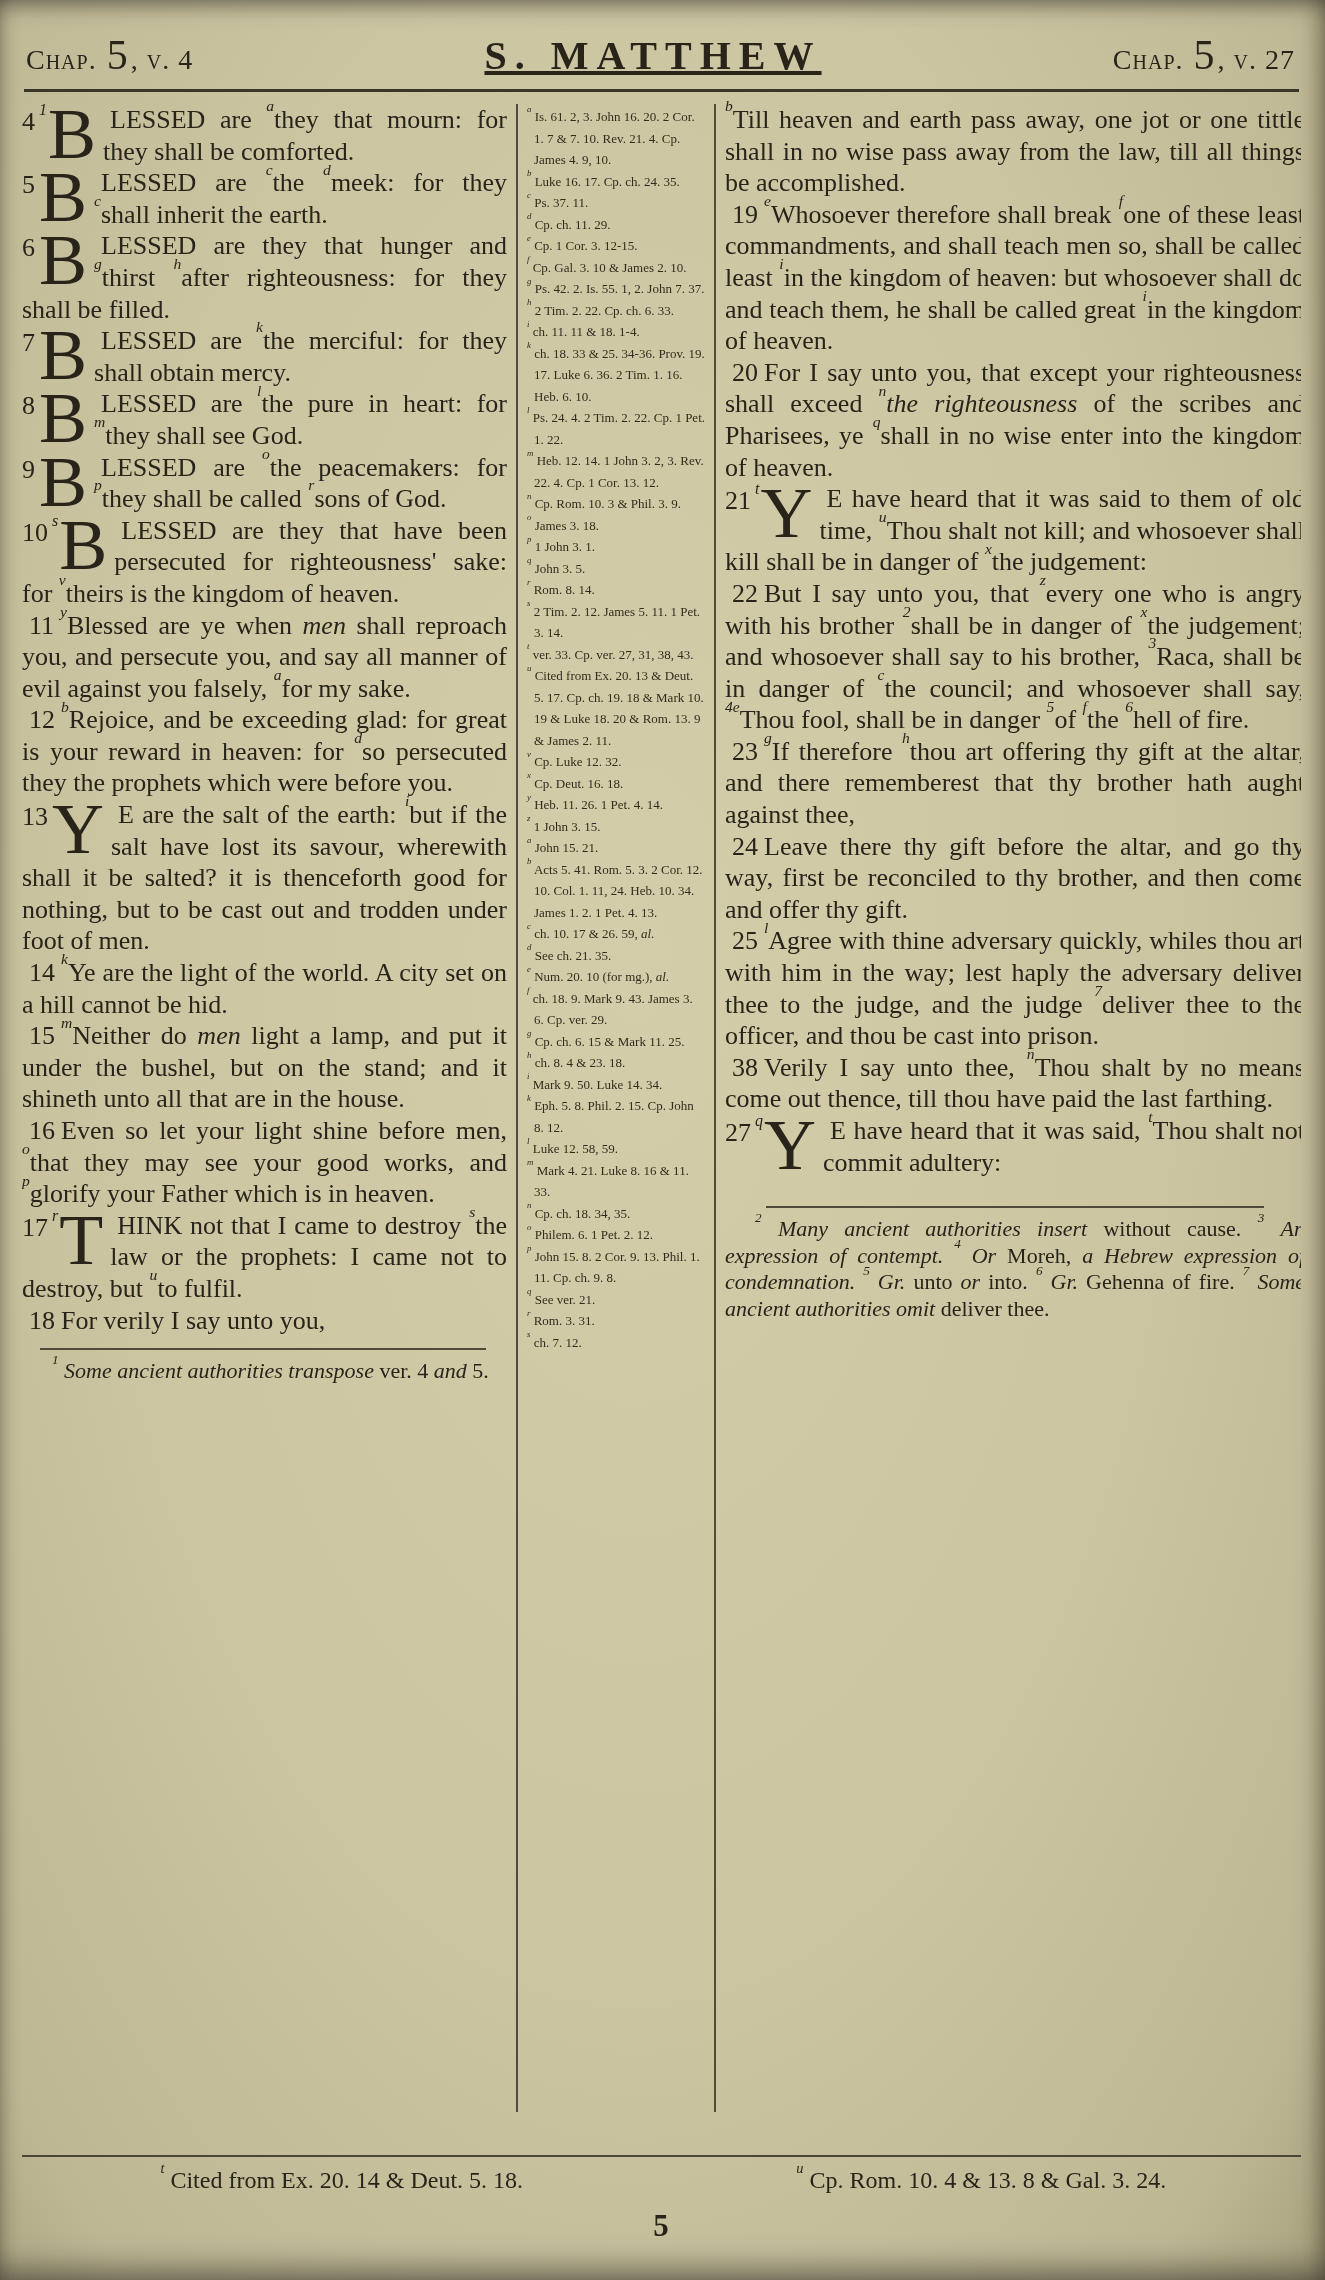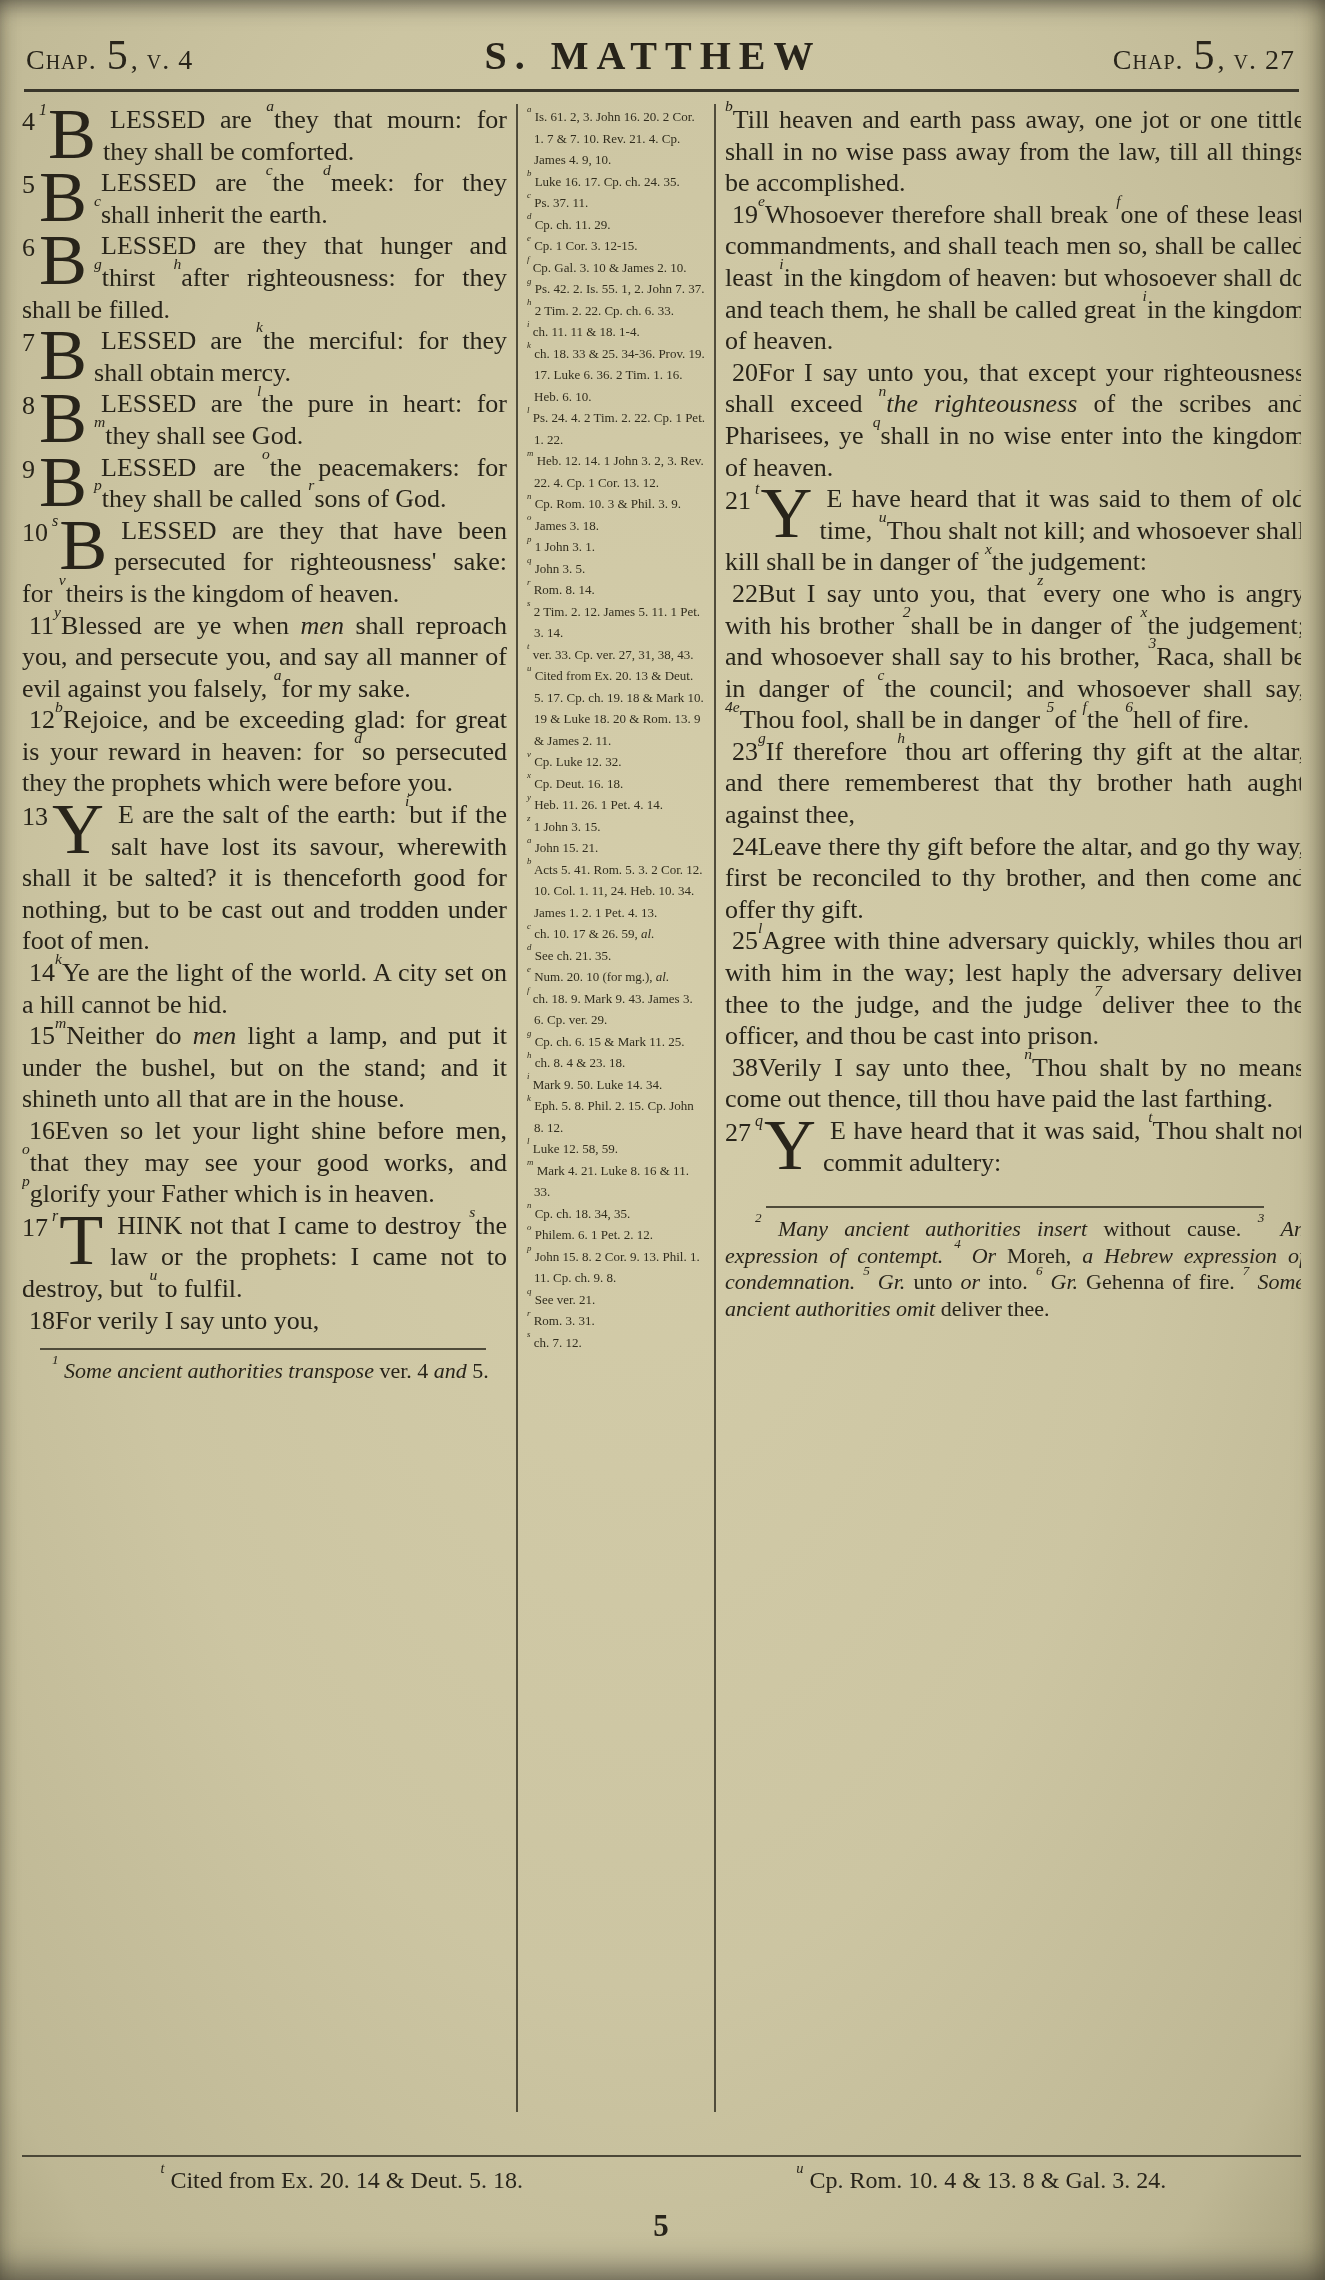--- a/index.html
+++ b/index.html
@@ -19,37 +19,37 @@
     content:""; position:absolute; inset:0; pointer-events:none;
     box-shadow:
       inset 0 16px 22px -12px rgba(45,44,38,.6),
       inset 0 -26px 30px -14px rgba(45,44,38,.55),
       inset -18px 0 26px -14px rgba(70,62,40,.5),
       inset 12px 0 20px -14px rgba(70,62,40,.38);
   }
   .page-header { display:flex; justify-content:space-between; align-items:baseline; padding:2px 6px 10px 4px; }
   .chap { font-variant:small-caps; font-size:28px; letter-spacing:1px; white-space:nowrap; }
   .chap .chap-num { font-variant:normal; font-size:42px; line-height:1; padding:0 2px; }
-  .book-title { font-size:40px; font-weight:bold; letter-spacing:8px; }
+  .book-title { font-size:40px; font-weight:bold; letter-spacing:8px;text-decoration:underline; }
   .header-rule { height:3px; background:#39362a; margin:0 2px; }
 
   .content {
     display:grid;
     grid-template-columns:485px 2px 178px 2px 580px;
     column-gap:9px;
     padding-top:12px;
     height:2020px;
     overflow:hidden;
   }
   .vrule { width:2px; background:#504c3b; }
 
   .col-left, .col-right { font-size:26px; line-height:31.6px; text-align:justify; }
   .verse { text-indent:7px; }
   .verse.cont { text-indent:0; }
-  .vnum { margin-right:0; }
+  .vnum { margin-right:6px; }
   .ref-mark { font-style:italic; font-size:0.60em; line-height:0; position:relative; top:-0.45em; }
 
   .dcwrap { float:left; display:flex; align-items:flex-start; height:62px; margin:1px 7px 0 0; text-indent:0; }
   .dcwrap .vnum { font-size:26px; line-height:26px; margin:4px 4px 0 0; }
   .dcwrap .ref-mark { top:0; margin:5px 1px 0 0; font-size:16px; }
   .dropcap { font-size:72px; line-height:58px; }
 
   .col-center { font-size:13px; line-height:21.5px; color:#312d1e; padding-top:2px; }
   .ref { text-indent:-7px; padding-left:7px; }
   .ref .ref-mark { font-size:0.68em; }

